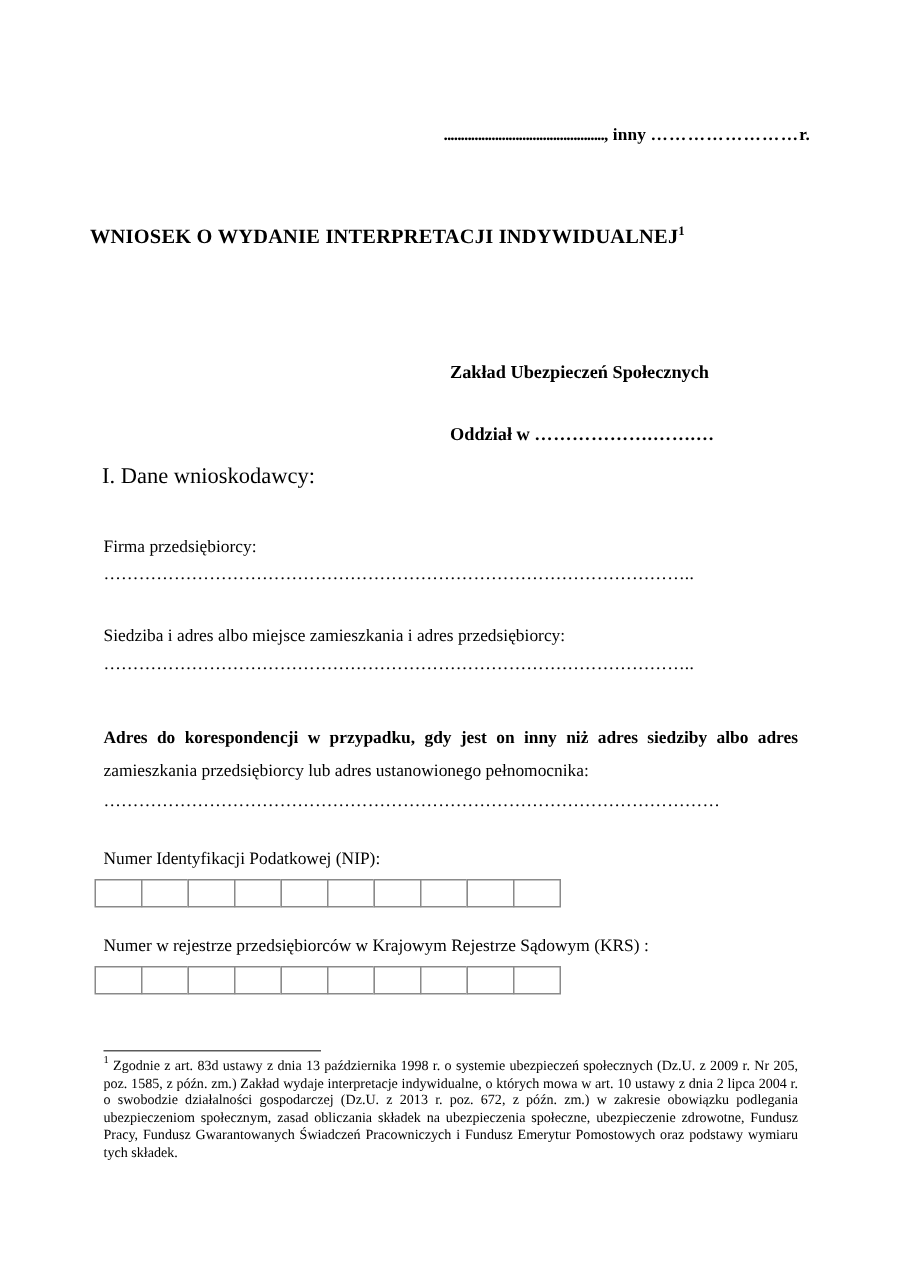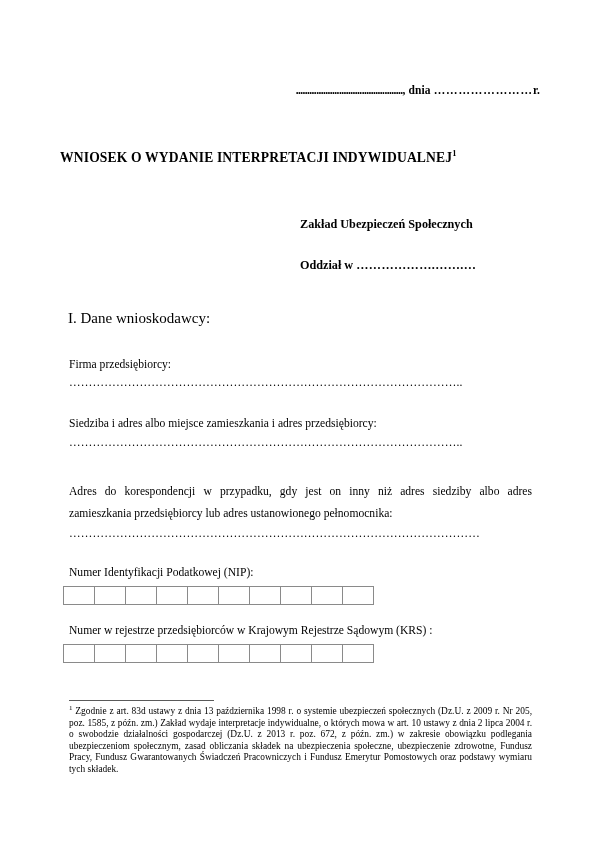--- a/index.html
+++ b/index.html
@@ -67,20 +67,21 @@
     position: absolute;
     left: 300px;
     top: 216px;
     width: 240px;
     font-size: 12.2px;
     font-weight: bold;
   }
   .addressee .ln1 {
     line-height: 17px;
     white-space: nowrap;
+    margin-top: 24px;
   }
   .addressee .ln2 {
     margin-top: 24px;
     line-height: 17px;
     white-space: nowrap;
   }
   .addressee .ln2 .dots {
     letter-spacing: 0.4px;
   }
 
@@ -119,20 +120,21 @@
     width: 463px;
     font-size: 11.6px;
     line-height: 22px;
     text-align: justify;
     text-align-last: left;
   }
   .para-justify .l1 {
     display: block;
     text-align: justify;
     text-align-last: justify;
+    font-weight: bold;
   }
   .para-justify .l2 {
     display: block;
     text-align: left;
   }
 
   
   .box-grid {
     position: absolute;
     left: 63px;
@@ -172,21 +174,21 @@
     vertical-align: super;
     line-height: 0;
   }
 </style>
 </head>
 <body>
 
 <div class="page">
 
   <div class="date-line">
-    <span class="dots-tight">...............................................</span><span>, dnia </span><span class="dots-wide">……………………</span><span>r.</span>
+    <span class="dots-tight">...............................................</span><span>, inny </span><span class="dots-wide">……………………</span><span>r.</span>
   </div>
 
   <div class="doc-title">
     <span>WNIOSEK O WYDANIE INTERPRETACJI INDYWIDUALNEJ</span><sup>1</sup>
   </div>
 
   <div class="addressee">
     <div class="ln1">Zakład Ubezpieczeń Społecznych</div>
     <div class="ln2"><span>Oddział w </span><span class="dots">……………….…….…</span></div>
   </div>

